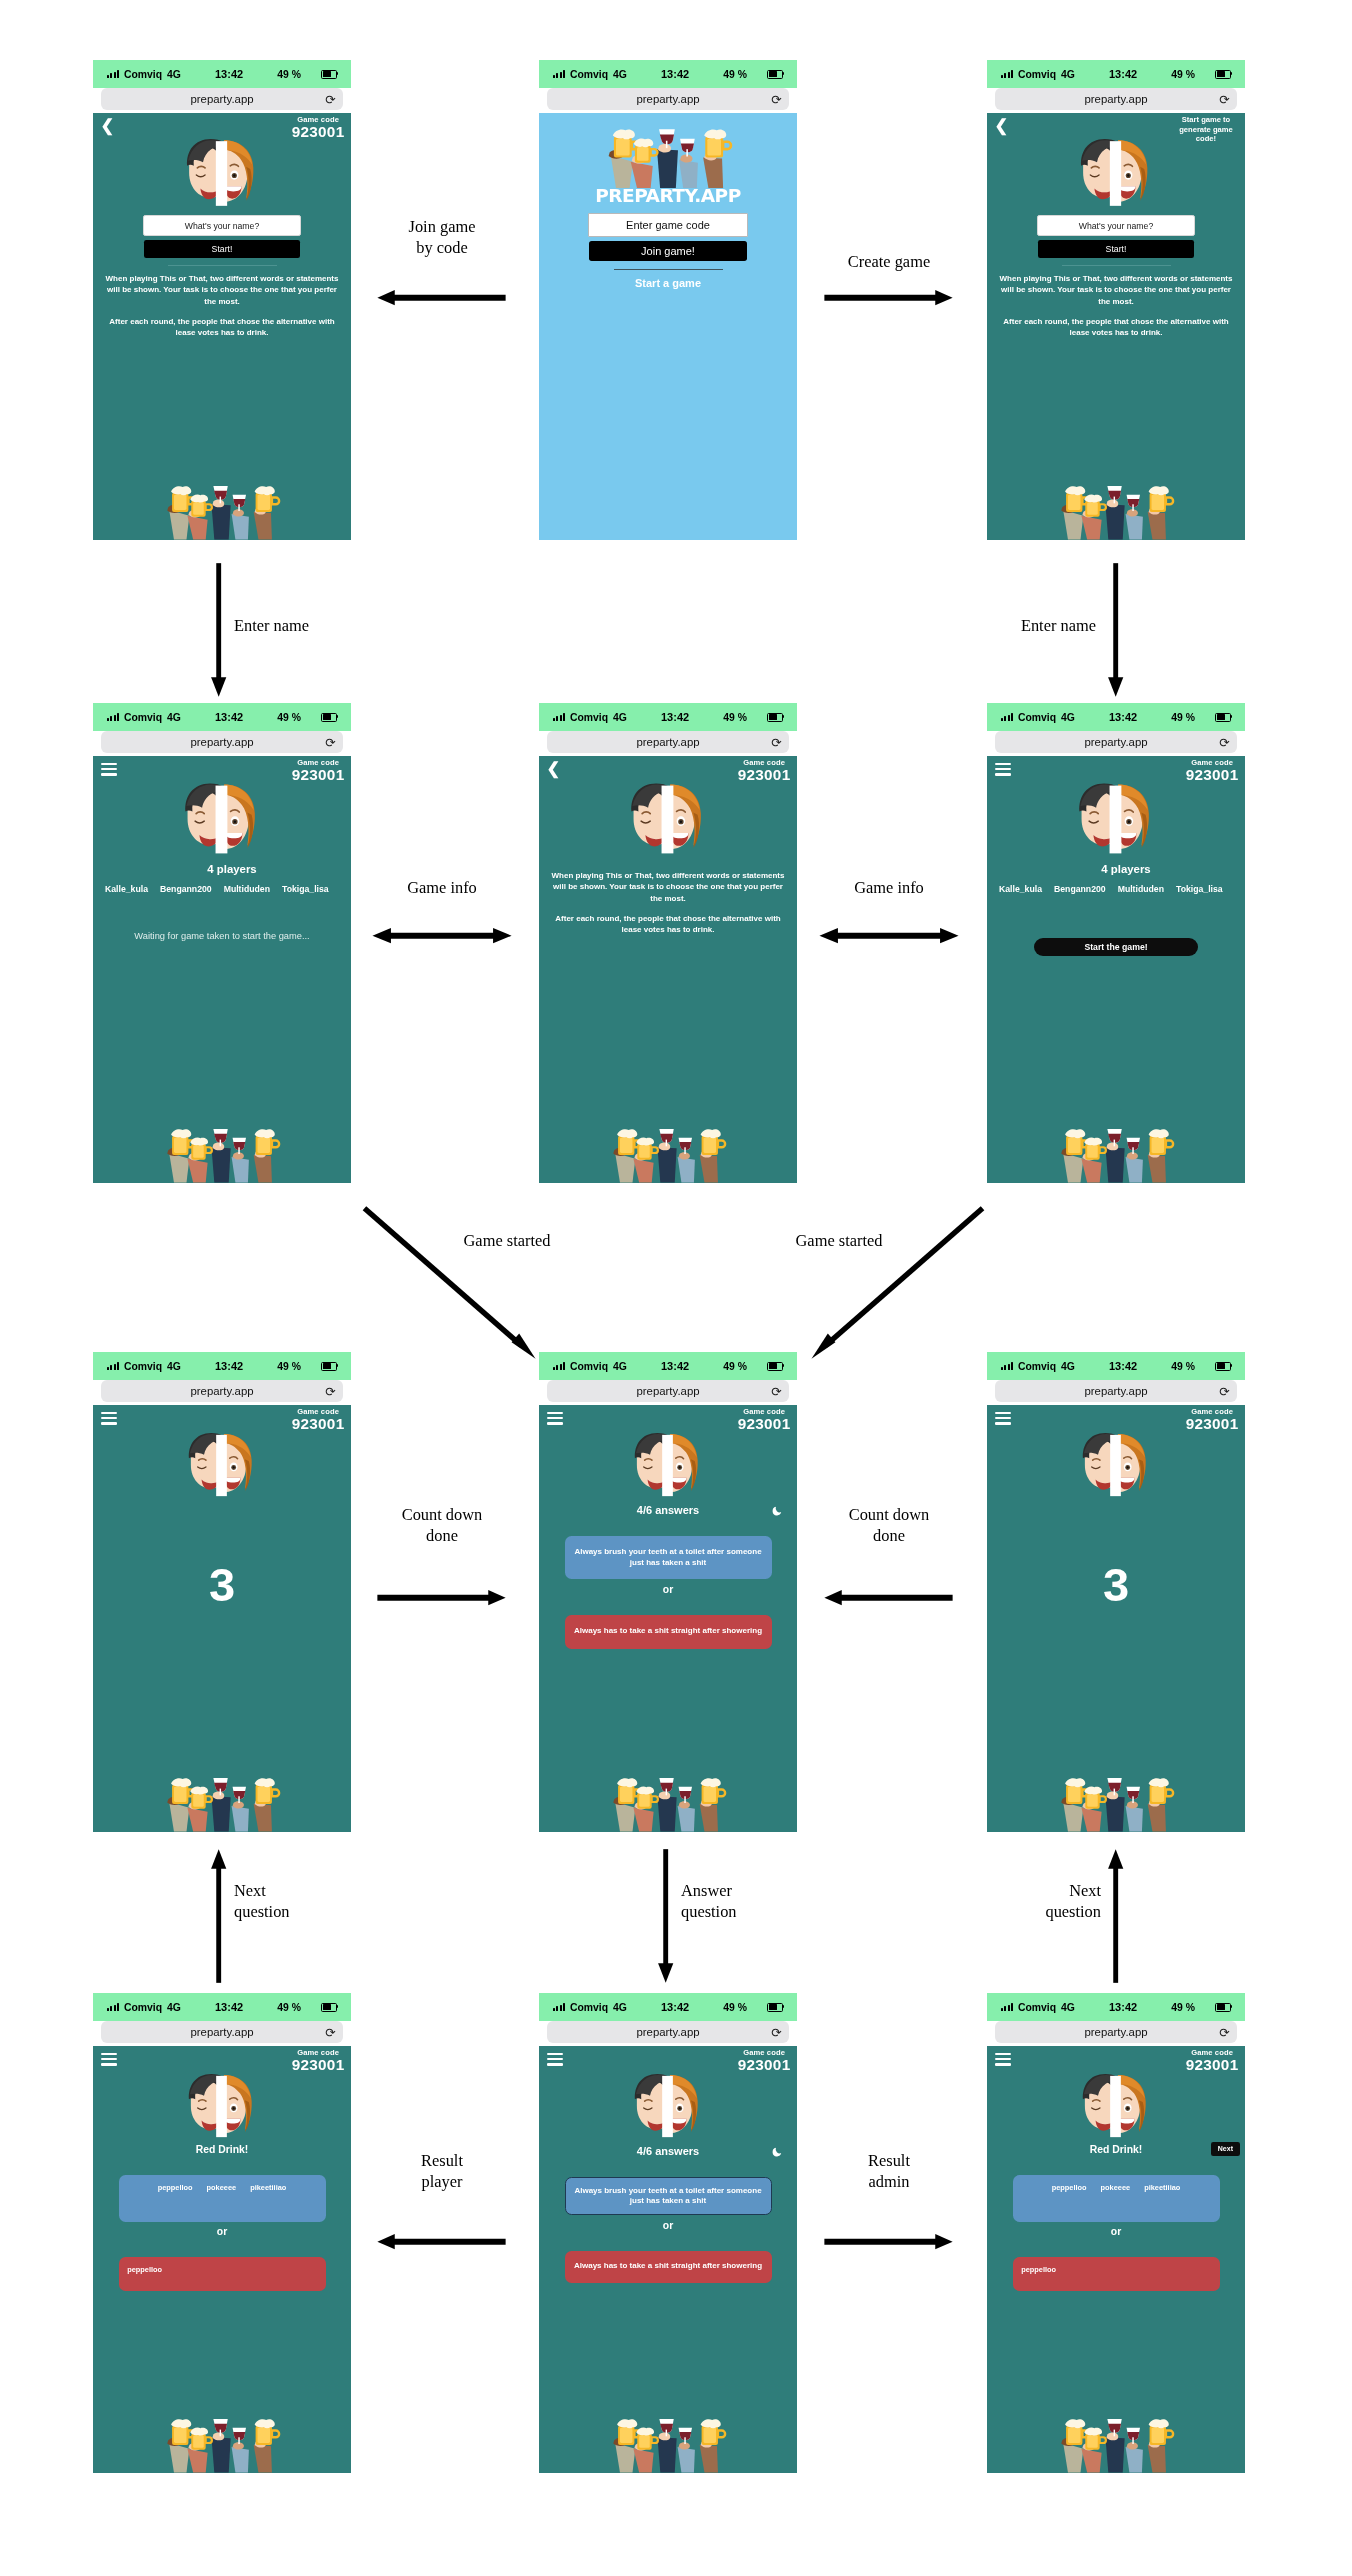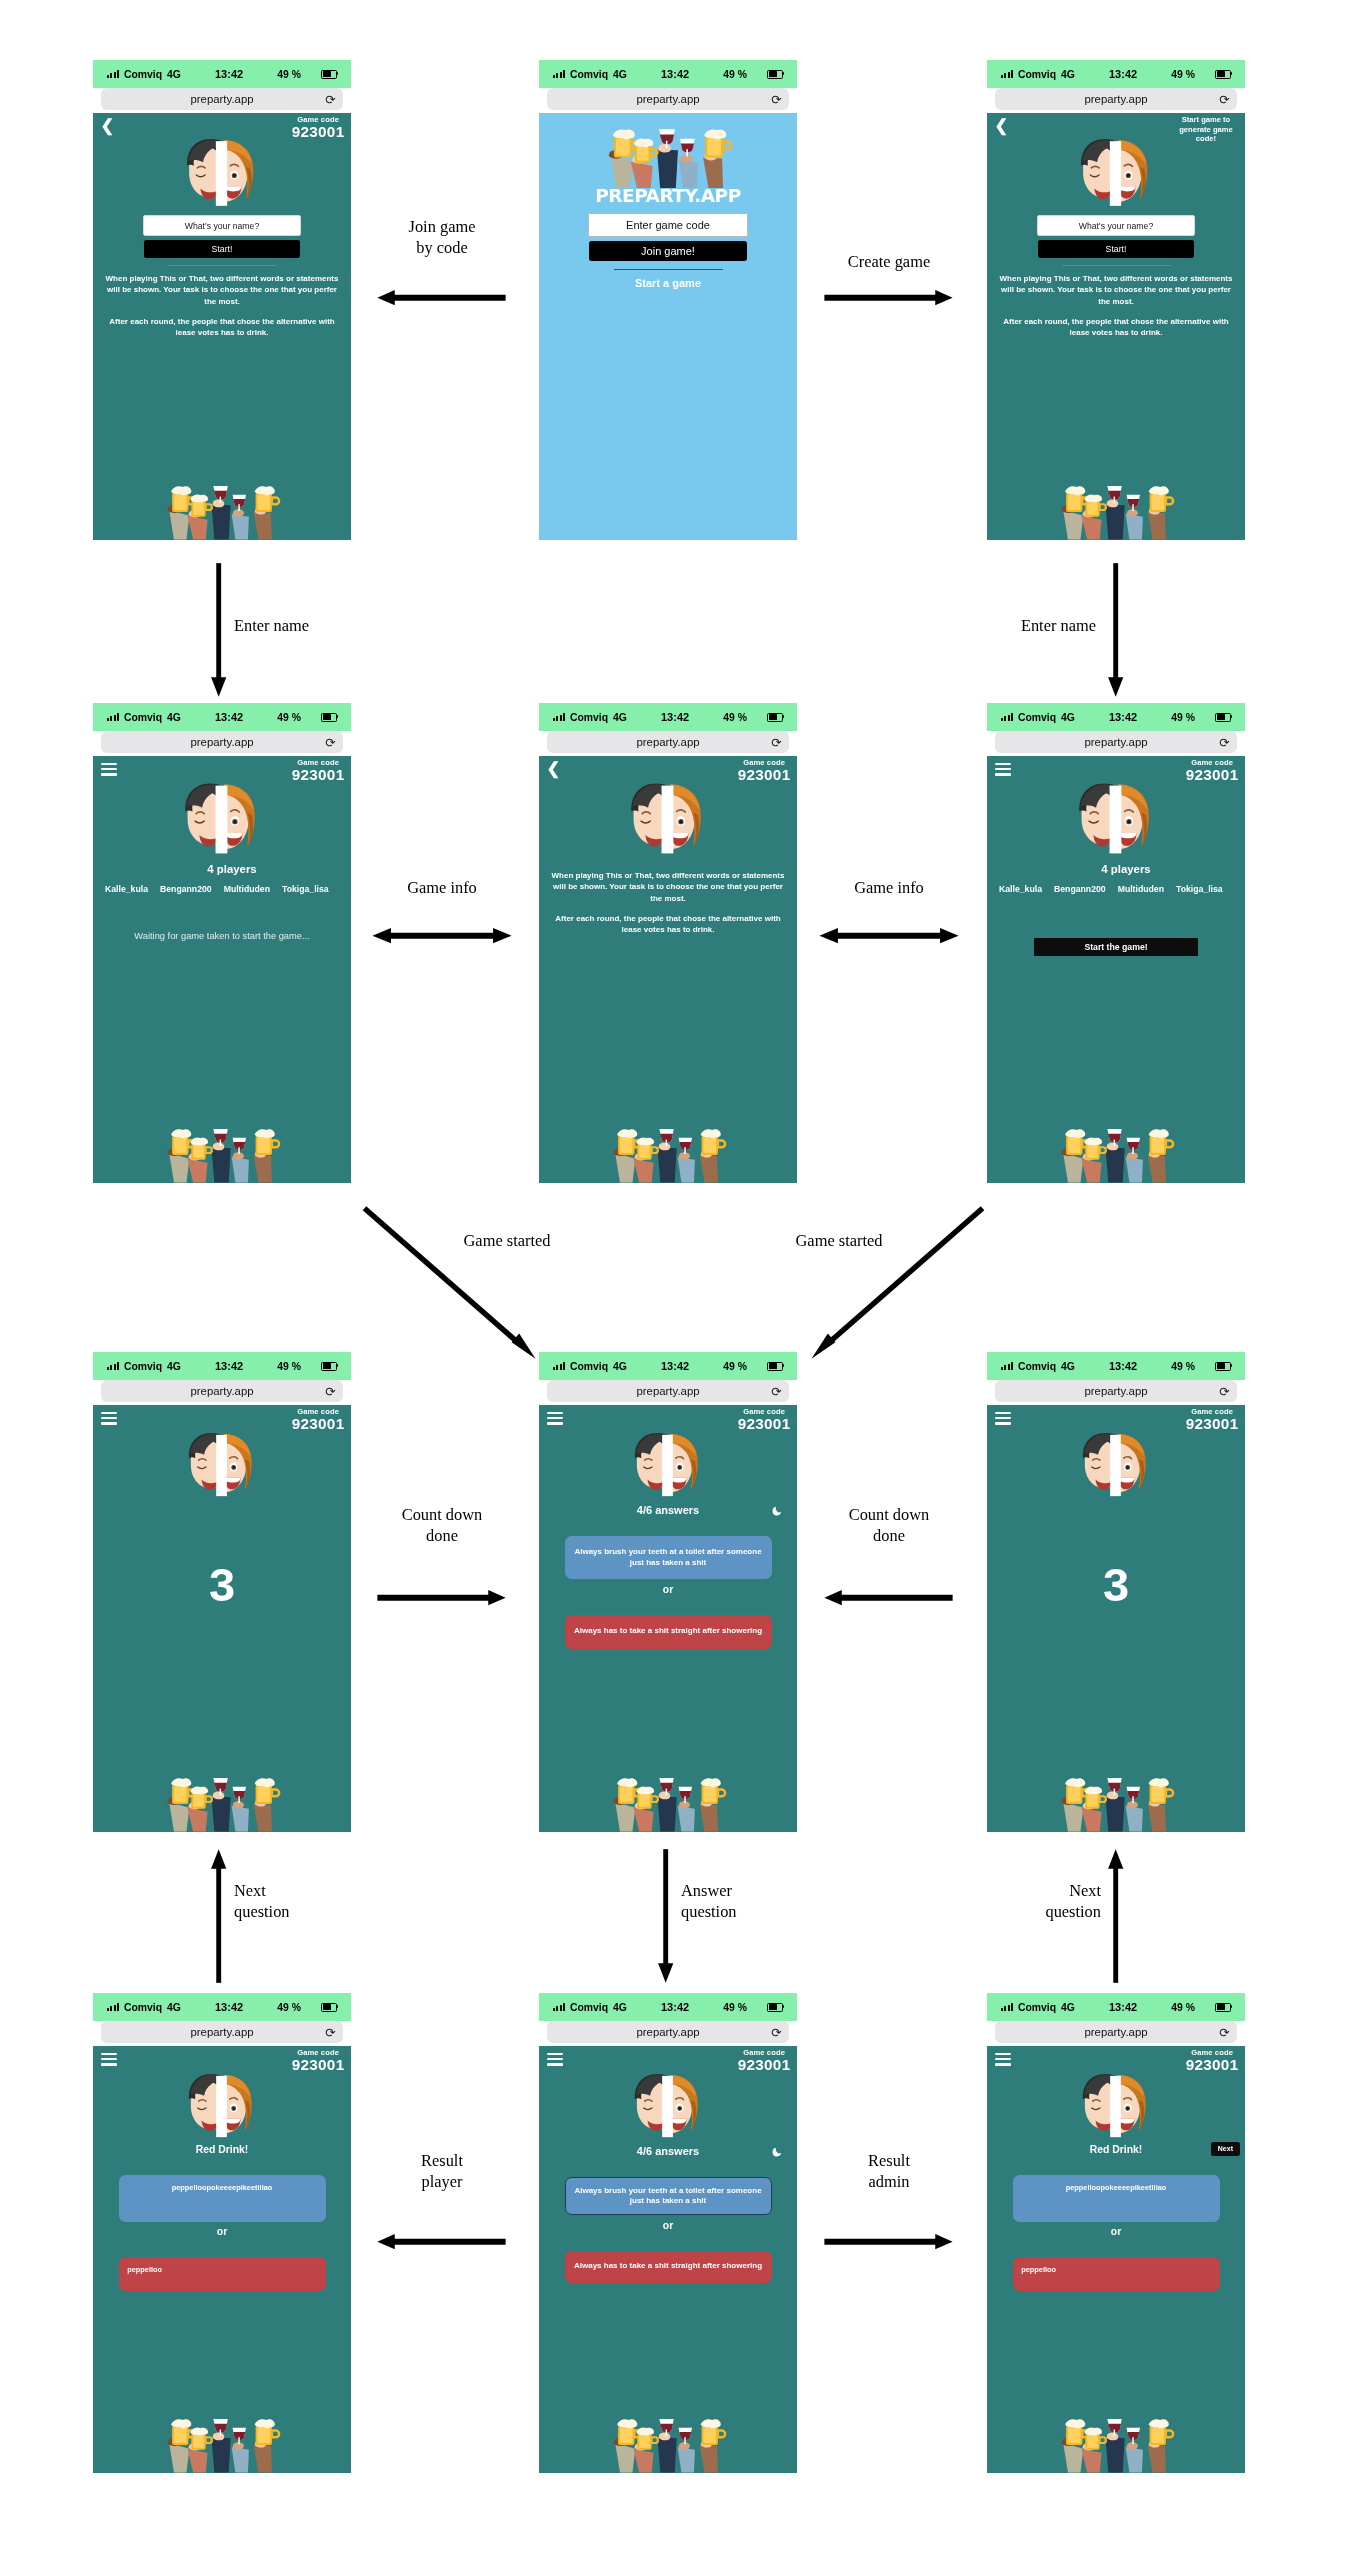--- a/index.html
+++ b/index.html
@@ -60,33 +60,33 @@
   .divider{width:109px;height:1.1px;background:#4d9391;margin:7.6px auto 6.5px auto;}
   .divider.blue{background:#2b2b2b;opacity:.75;}
 
   .bigcode{margin:0 auto;width:158px;height:22px;background:#fff;border:0.5px solid #b9b9b9;border-radius:1px;
            display:flex;align-items:center;justify-content:center;font-size:11px;color:#111;}
   .joinbtn{margin:3.8px auto 0 auto;width:158px;height:19.6px;background:#000;border-radius:2.7px;
            display:flex;align-items:center;justify-content:center;font-size:11px;color:#fff;}
   .startgame-h{color:#fff;font-size:11px;font-weight:bold;text-align:center;margin-top:5.5px;}
   .gamechoices{display:flex;justify-content:center;align-items:center;gap:13px;margin-top:7.6px;}
 
-  .startthegame{margin:0 auto;width:164px;height:18.5px;background:#0d0d0d;border-radius:0;
+  .startthegame{margin:0 auto;width:164px;height:18.5px;background:#0d0d0d;border-radius:9px;
                 display:flex;align-items:center;justify-content:center;color:#fff;font-size:8.7px;font-weight:bold;}
 
   .count3{color:#fff;font-size:47px;font-weight:bold;text-align:center;line-height:1;}
 
   .answers-row{position:relative;text-align:center;color:#fff;font-size:11px;font-weight:bold;margin-top:2.2px;}
   .moon{position:absolute;right:14px;top:0.5px;width:11px;height:11px;}
   .optbox{margin:20px auto 0 auto;width:207px;border-radius:6.5px;box-sizing:border-box;
           padding:7.6px 8.7px;color:#fff;font-size:8px;font-weight:bold;line-height:1.3;text-align:center;}
   .optbox.blue{background:#5d94c4;}
   .optbox.red{background:#bf4447;}
   .orlbl{color:#fff;font-size:10.4px;font-weight:bold;text-align:center;margin-top:4.4px;}
-  .votes{display:flex;justify-content:center;flex-wrap:wrap;}
+  .votes{display:flex;gap:14px;justify-content:center;flex-wrap:wrap;}
   .votes span{font-size:7.4px;font-weight:bold;color:#fff;}
   .votes.left{justify-content:flex-start;}
   .reddrink{color:#fff;font-size:10.4px;font-weight:bold;text-align:center;position:relative;margin-top:1.1px;}
   .nextbtn{position:absolute;right:5.5px;top:-2.2px;background:#0d0d0d;color:#fff;font-size:7px;font-weight:bold;
            border-radius:2.2px;padding:3.3px 6.5px;}
 
   
   .flow-label{position:absolute;font-family:"Liberation Serif",serif;font-size:16.4px;color:#000;
               text-align:center;line-height:1.25;white-space:pre-line;}
   .arrow{position:absolute;}

